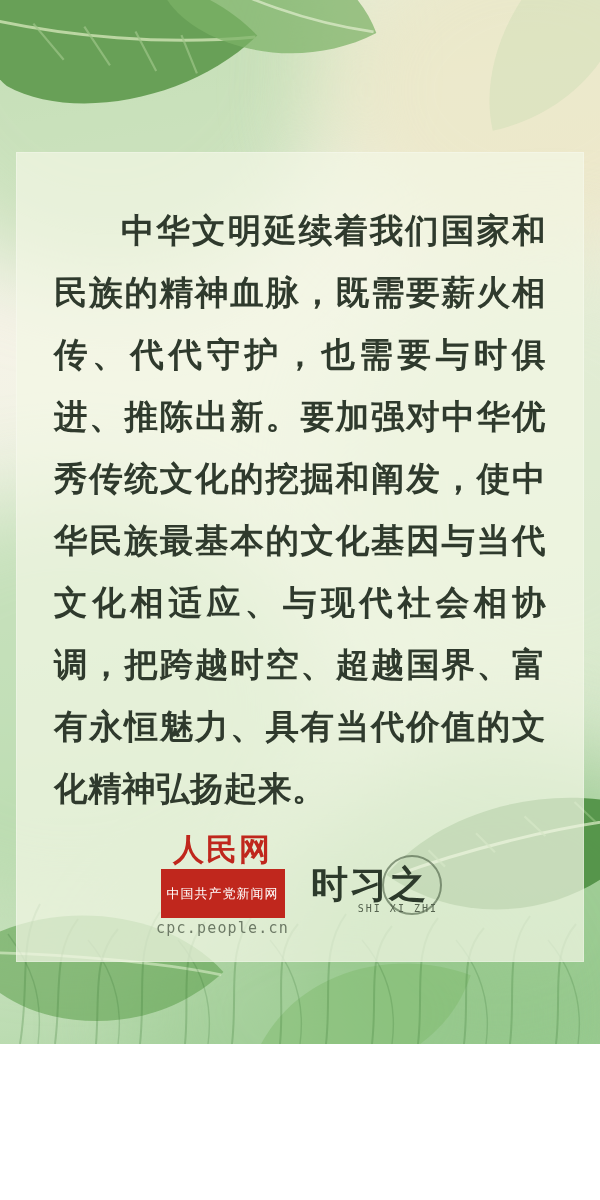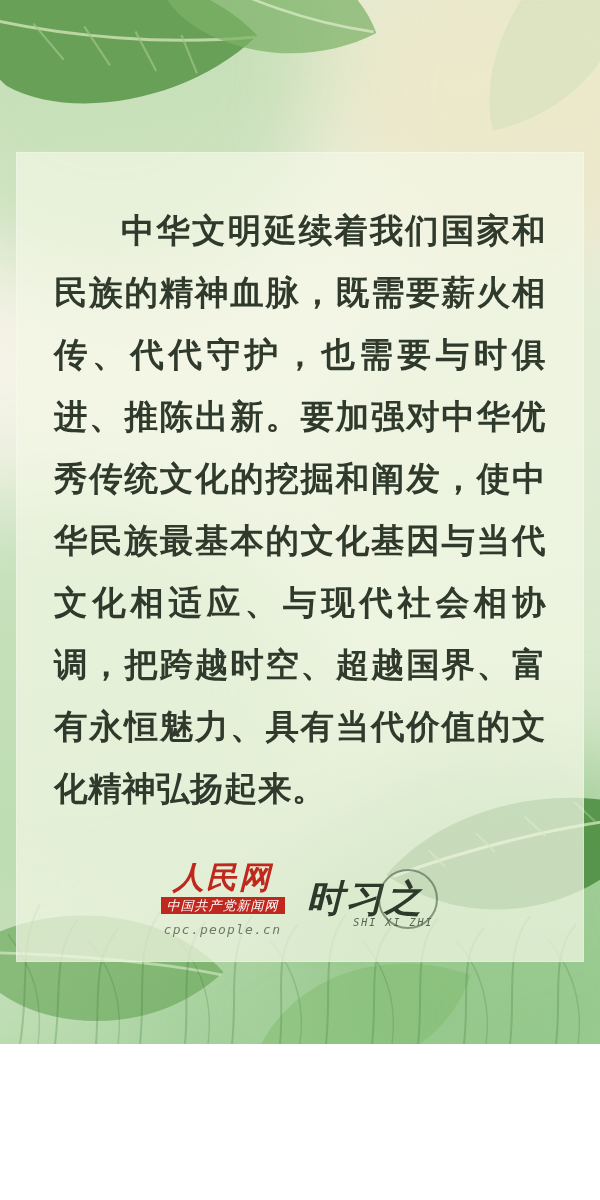--- a/index.html
+++ b/index.html
@@ -100,21 +100,20 @@
 
   
   .footer {
     position: absolute;
     left: 0; right: 16px;
     bottom: 108px;
     display: flex;
     justify-content: center;
     align-items: center;
     gap: 22px;
-    font-style: italic;
   }
 
   .logo-people {
     display: flex;
     flex-direction: column;
     align-items: center;
     color: #c0271d;
     line-height: 1;
   }
   .logo-people .zh {
@@ -122,26 +121,26 @@
     font-weight: 700;
     letter-spacing: 2px;
     font-family: "Liberation Serif", "DejaVu Serif", serif;
   }
   .logo-people .sub {
     margin-top: 4px;
     background: #c0271d;
     color: #fff;
     font-size: 13px;
     letter-spacing: 1px;
-    padding: 2px 6px;
+    padding: 18px 6px;
     font-family: "Liberation Sans", sans-serif;
   }
   .logo-people .domain {
-    margin-top: 9px;
-    font-size: 13px;
+    margin-top: 3px;
+    font-size: 15px;
     letter-spacing: 1.2px;
     color: #6d7a66;
     font-family: "DejaVu Sans Mono", monospace;
   }
 
   .logo-shixi {
     position: relative;
     display: flex;
     align-items: center;
     gap: 6px;

